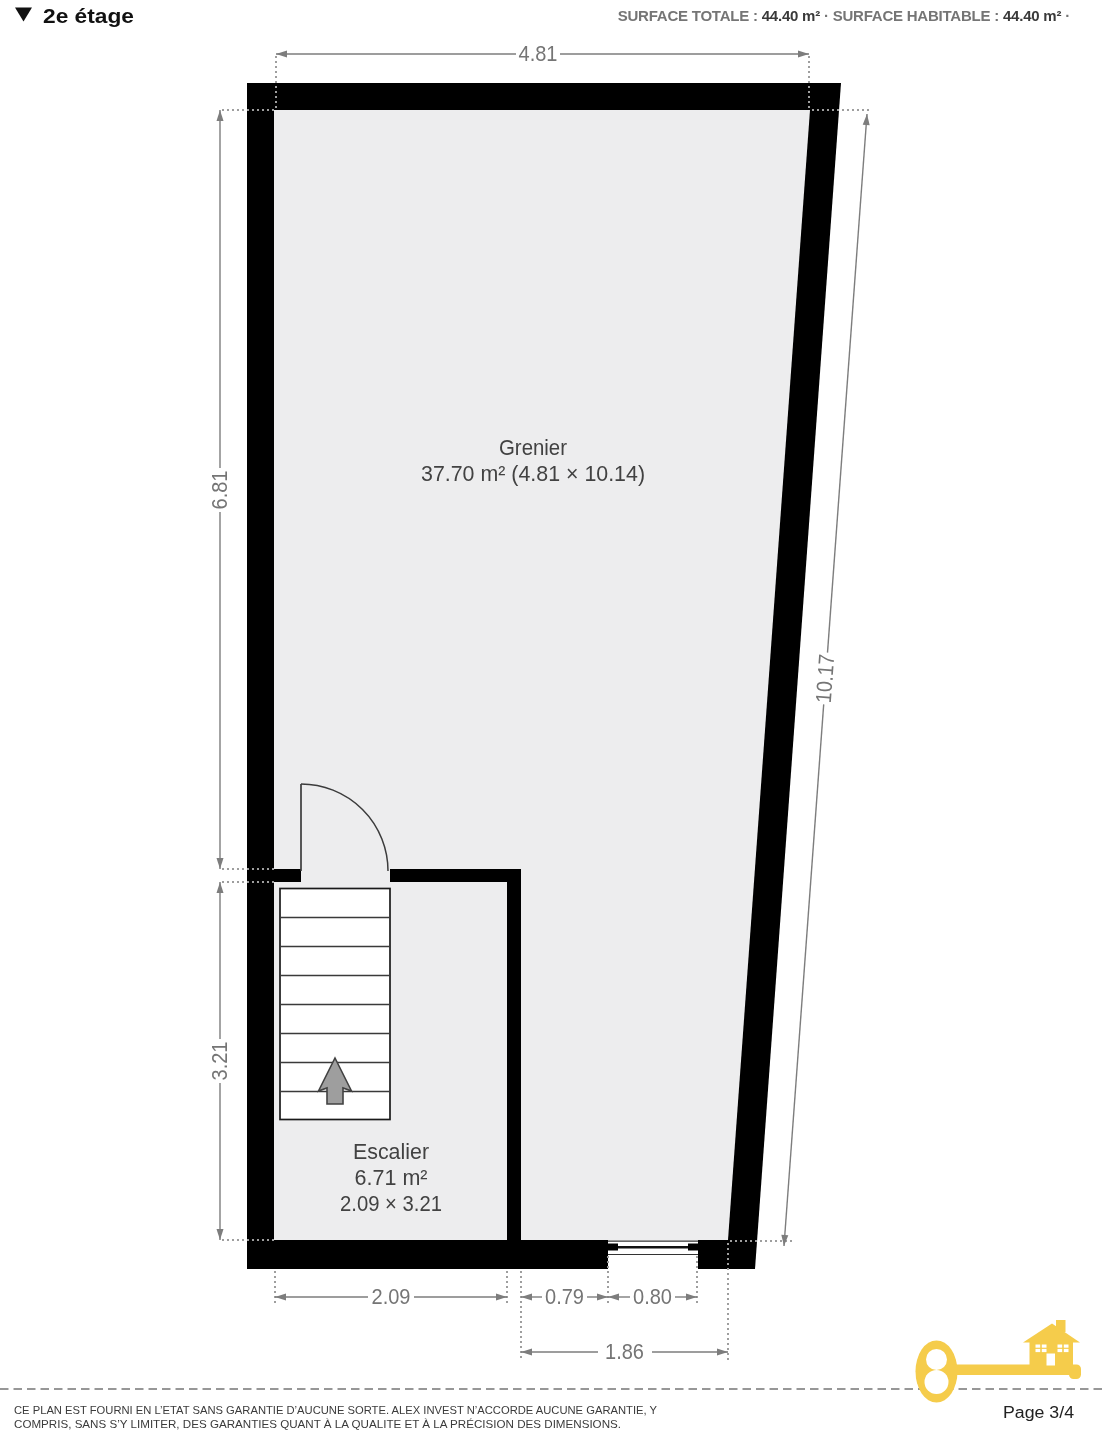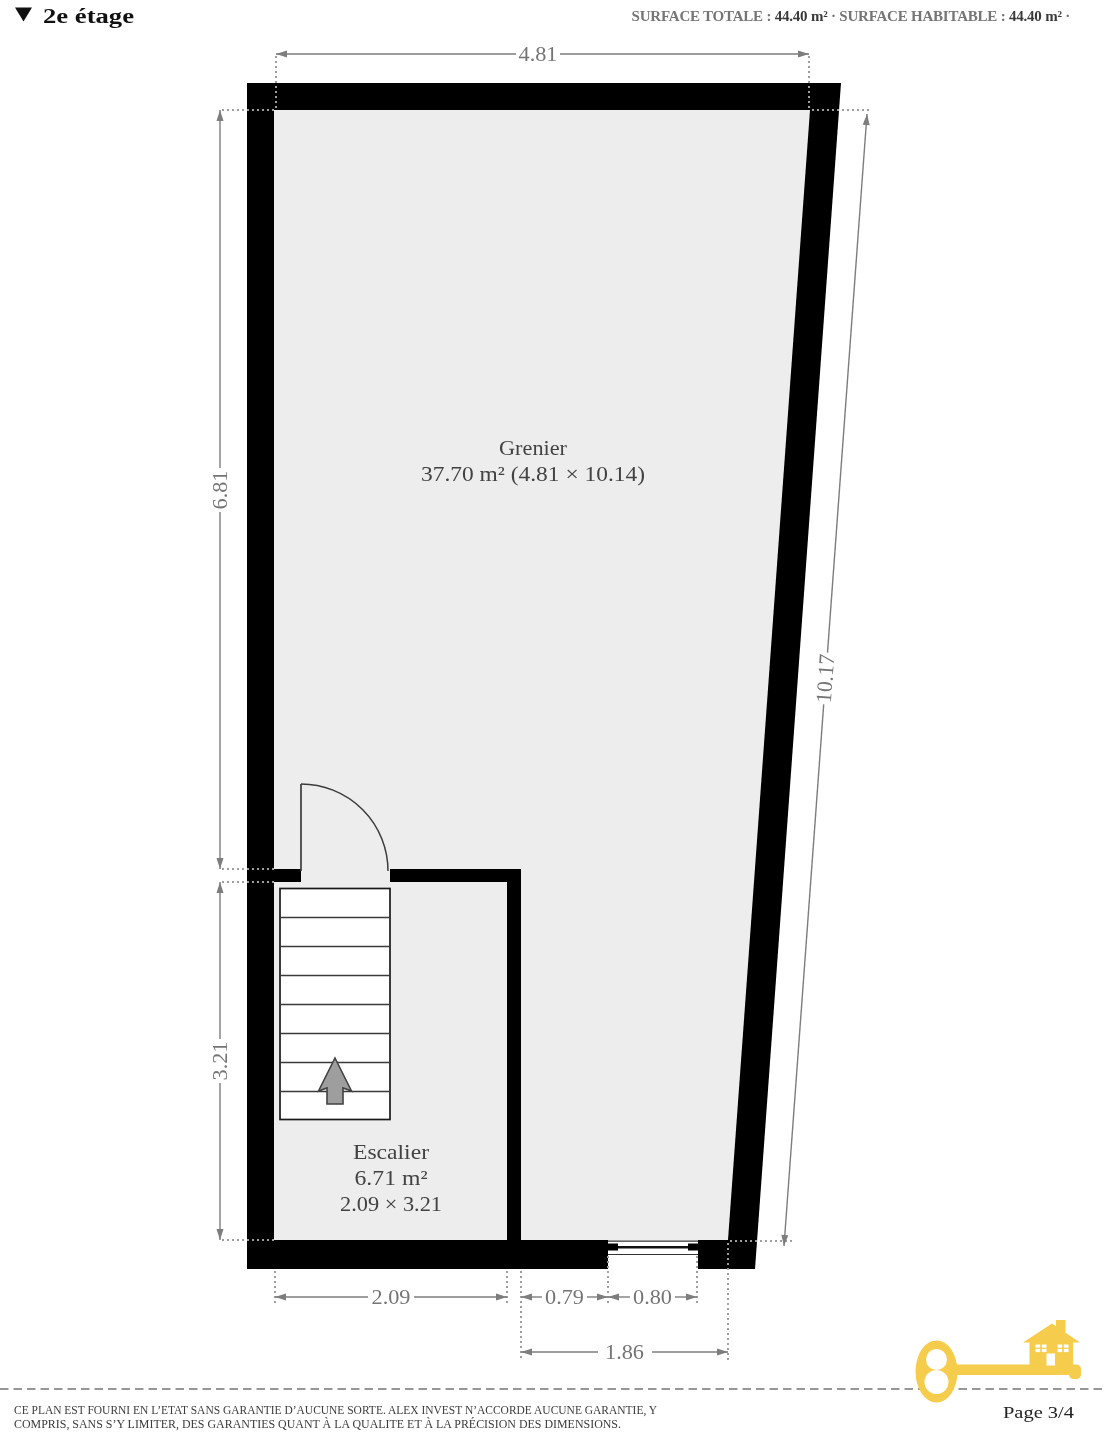--- a/index.html
+++ b/index.html
@@ -1,17 +1,17 @@
 <!DOCTYPE html>
 <html><head>
 <meta charset="utf-8">
 <style>
   html,body{margin:0;padding:0;background:#fff;}
   .page{position:relative;width:1104px;height:1440px;background:#fff;overflow:hidden;
-        font-family:Liberation Serif, serif;}
+        font-family:Liberation Sans, sans-serif;}
   svg{display:block;}
 </style>
 </head>
 <body>
 <div class="page">
 <svg width="1104" height="1440" viewBox="0 0 1104 1440" xmlns="http://www.w3.org/2000/svg">
 
   <rect x="0" y="0" width="1104" height="1440" fill="#ffffff"></rect>
 
   <g>

